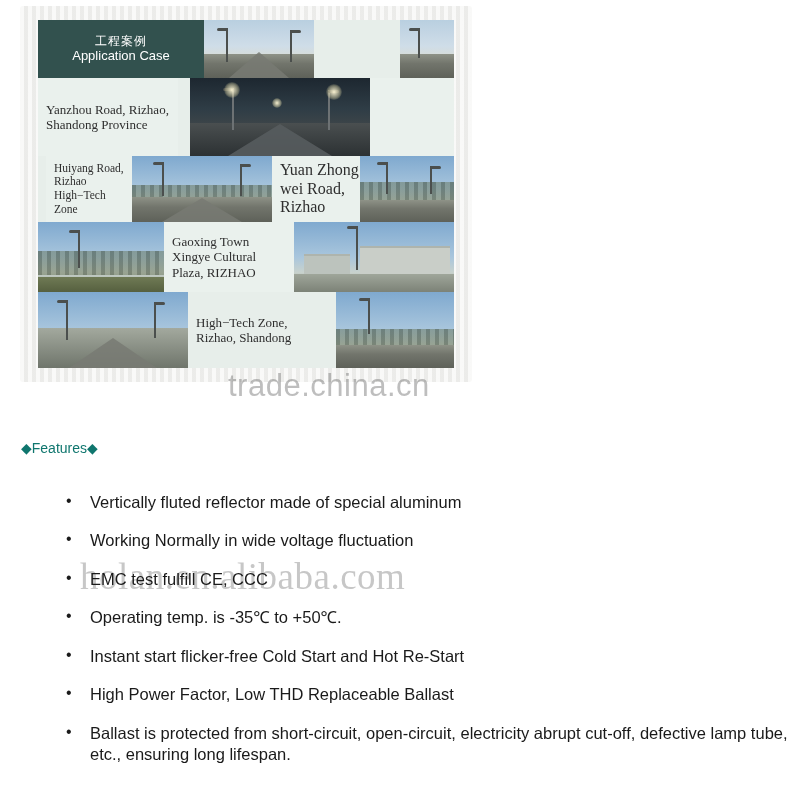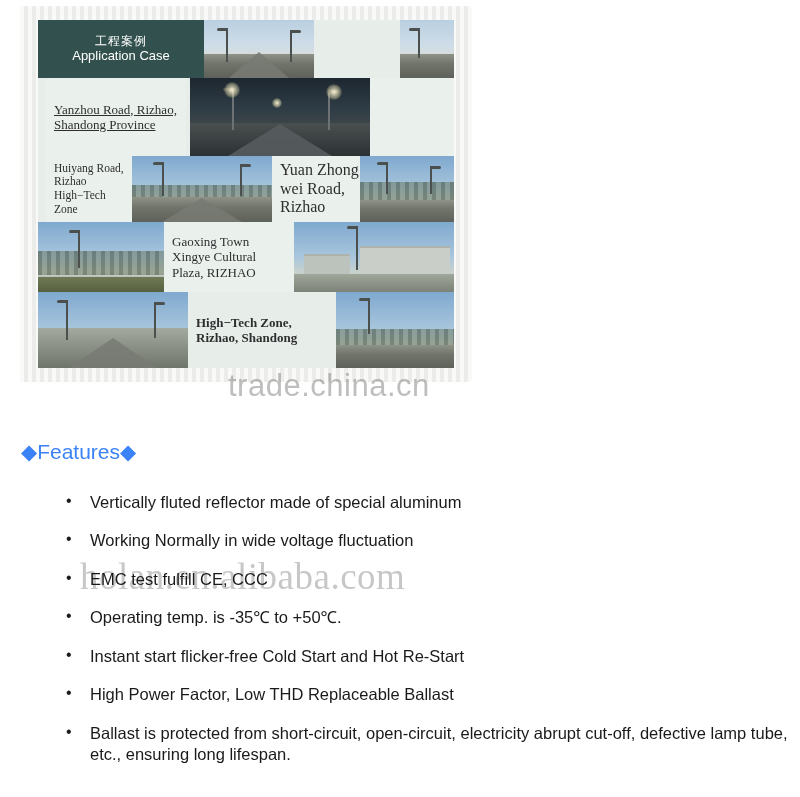--- a/index.html
+++ b/index.html
@@ -158,22 +158,22 @@
     font-family: Liberation Serif, serif;
     white-space: nowrap;
     letter-spacing: .5px;
   }
 
   
   #features-heading {
     position: absolute;
     left: 21px;
     top: 440px;
-    font-size: 21px;
-    color: #3b82f6;
+    font-size: 14px;
+    color: #0f766e;
     font-family: "Liberation Sans", sans-serif;
   }
   #features-list {
     position: absolute;
     left: 36px;
     top: 492px;
     width: 730px;
     margin: 0;
     padding: 0 0 0 26px;
     list-style: none;
@@ -214,21 +214,21 @@
         <div class="pole r" style="left:86px; top:10px; height:32px;"></div>
       </div>
     </div>
     <div class="cell" style="left:362px; top:0; width:54px; height:58px;">
       <div class="photo sky-day">
         <div class="road-l"></div>
         <div class="pole" style="left:18px; top:8px; height:30px;"></div>
       </div>
     </div>
 
-    <div class="cap" style="left:8px; top:58px; width:140px; height:78px; font-size:13px;text-decoration:underline;">Yanzhou Road, Rizhao,  Shandong Province</div>
+    <div class="cap" style="left:0; top:58px; width:140px; height:78px; font-size:13px;">Yanzhou Road, Rizhao,  Shandong Province</div>
     <div class="cell" style="left:152px; top:58px; width:180px; height:78px;">
       <div class="photo sky-dusk">
         <div class="road-l" style="background:linear-gradient(#4a4f50,#2c3133);"></div>
         <div class="road-center" style="border-left-width:52px;border-right-width:52px;border-bottom-width:32px;border-bottom-color:rgba(86,92,94,.9);"></div>
         <div class="pole" style="left:42px; top:10px; height:42px; background:#6d7274;"></div>
         <div class="lamp-glow" style="left:34px; top:4px;"></div>
         <div class="pole r" style="left:138px; top:12px; height:40px; background:#6d7274;"></div>
         <div class="lamp-glow" style="left:136px; top:6px;"></div>
         <div class="lamp-glow" style="left:82px; top:20px; width:10px; height:10px;"></div>
       </div>
@@ -273,21 +273,21 @@
     </div>
 
     <div class="cell" style="left:0; top:272px; width:150px; height:76px;">
       <div class="photo sky-blue">
         <div class="road-l" style="height:52%; background:linear-gradient(#a3a99e,#6f756b);"></div>
         <div class="road-center" style="border-left-width:44px;border-right-width:44px;border-bottom-width:30px;"></div>
         <div class="pole" style="left:28px; top:8px; height:40px;"></div>
         <div class="pole r" style="left:116px; top:10px; height:36px;"></div>
       </div>
     </div>
-    <div class="cap" style="left:150px; top:272px; width:148px; height:76px; font-size:13px; background:transparent;font-weight:bold;">High−Tech Zone, Rizhao, Shandong</div>
+    <div class="cap" style="left:150px; top:272px; width:148px; height:76px; font-size:13px; background:transparent;">High−Tech Zone, Rizhao, Shandong</div>
     <div class="cell" style="left:298px; top:272px; width:118px; height:76px;">
       <div class="photo sky-blue">
         <div class="trees" style="bottom:28%; height:24%;"></div>
         <div class="road-l" style="height:30%;"></div>
         <div class="pole" style="left:32px; top:6px; height:36px;"></div>
       </div>
     </div>
 
   </div>
 </div>

